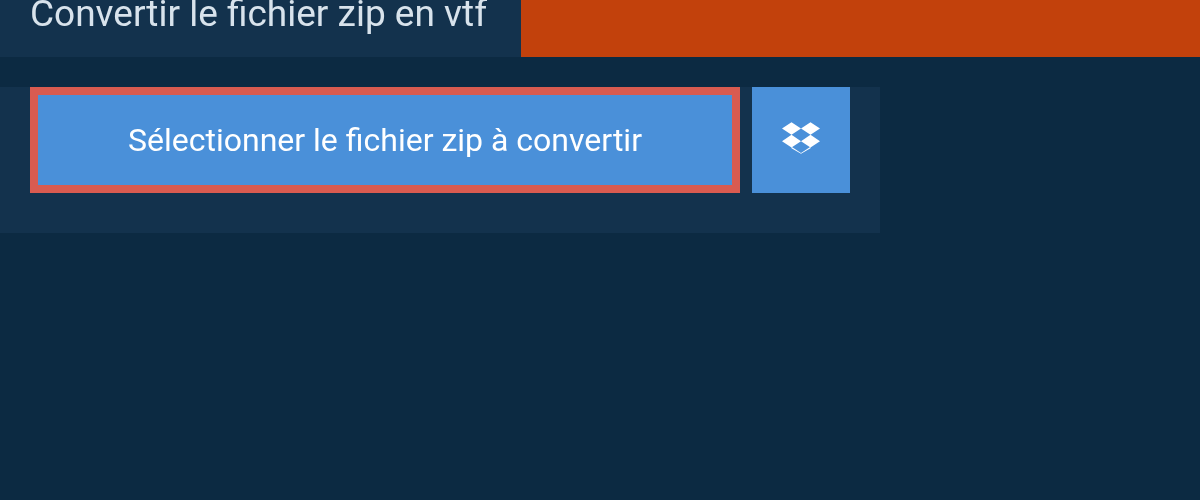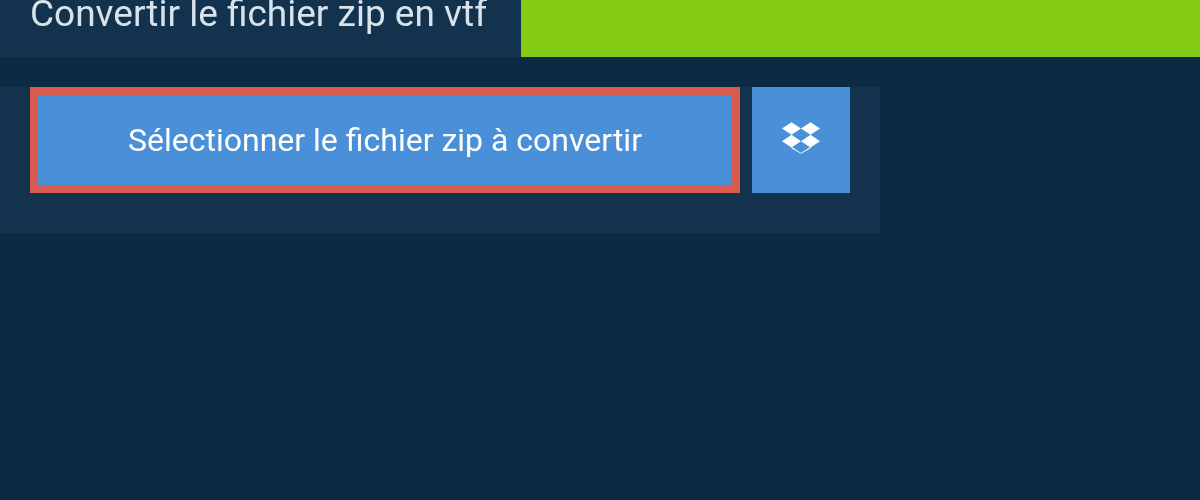--- a/index.html
+++ b/index.html
@@ -65,21 +65,21 @@
       align-items: center;
       justify-content: center;
       cursor: pointer;
     }
     .dropbox-button svg {
       width: 38px;
       height: 38px;
       fill: #ffffff;
     }
     .heading-outer {
-      background-color: #84cc16;
+      background-color: #c2410c;
     }
   </style>
 </head>
 <body>
 
 <div class="heading-outer">
   <div class="heading-wrapper">
     <h1 class="page-heading">Convertir le fichier zip en vtf</h1>
   </div>
 </div>

